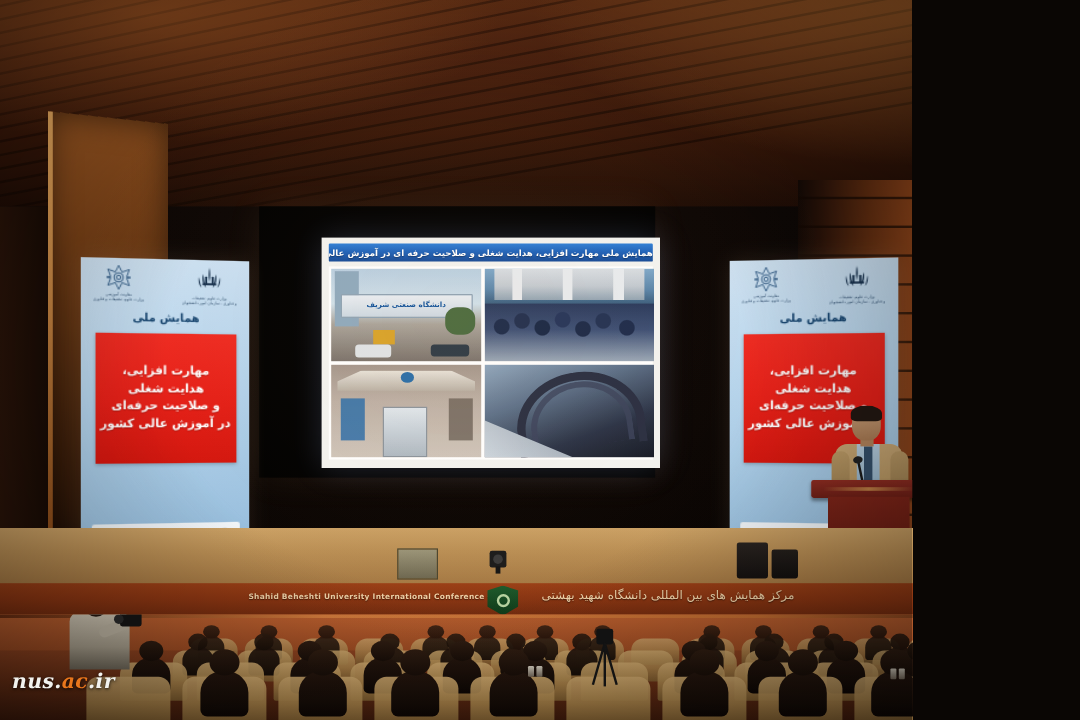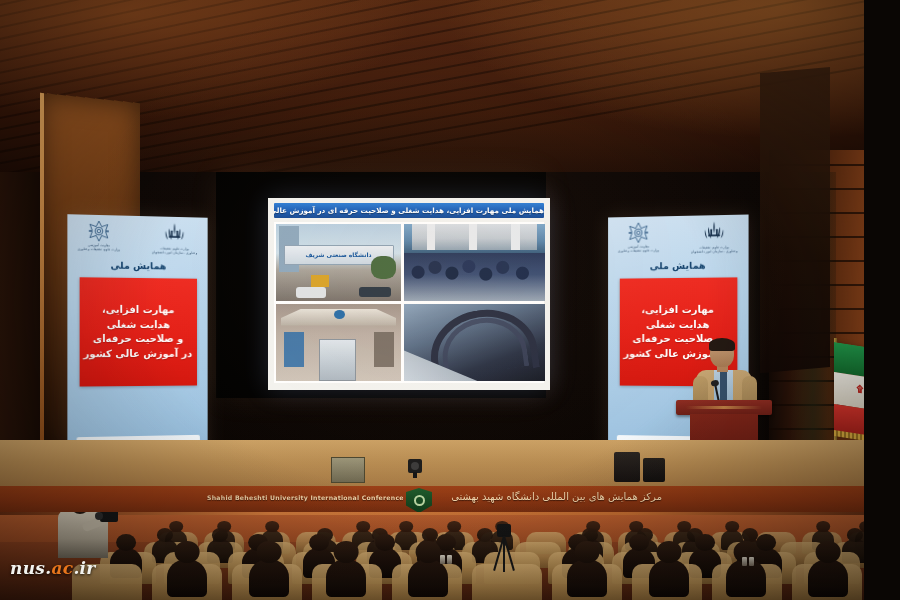--- a/index.html
+++ b/index.html
@@ -1,20 +1,20 @@
 <!DOCTYPE html>
 <html><head>
 <meta charset="utf-8">
 <style>
   * { margin:0; padding:0; box-sizing:border-box; }
   html,body { width:900px; height:600px; overflow:hidden; background:#0a0604; }
   body { font-family:"DejaVu Sans","Liberation Sans",sans-serif; }
 
   #stage {
-    position:relative; width:864px; height:600px; overflow:hidden;
+    position:relative; width:760px; height:600px; overflow:hidden;
     background:#120a06;
   }
 
   
   .ceiling {
     position:absolute; left:0; top:0; width:900px; height:178px;
     background:
       linear-gradient(180deg,#6b3316 0%,#522410 26%,#3a1809 62%,#1d0c05 100%);
     overflow:hidden;
   }

